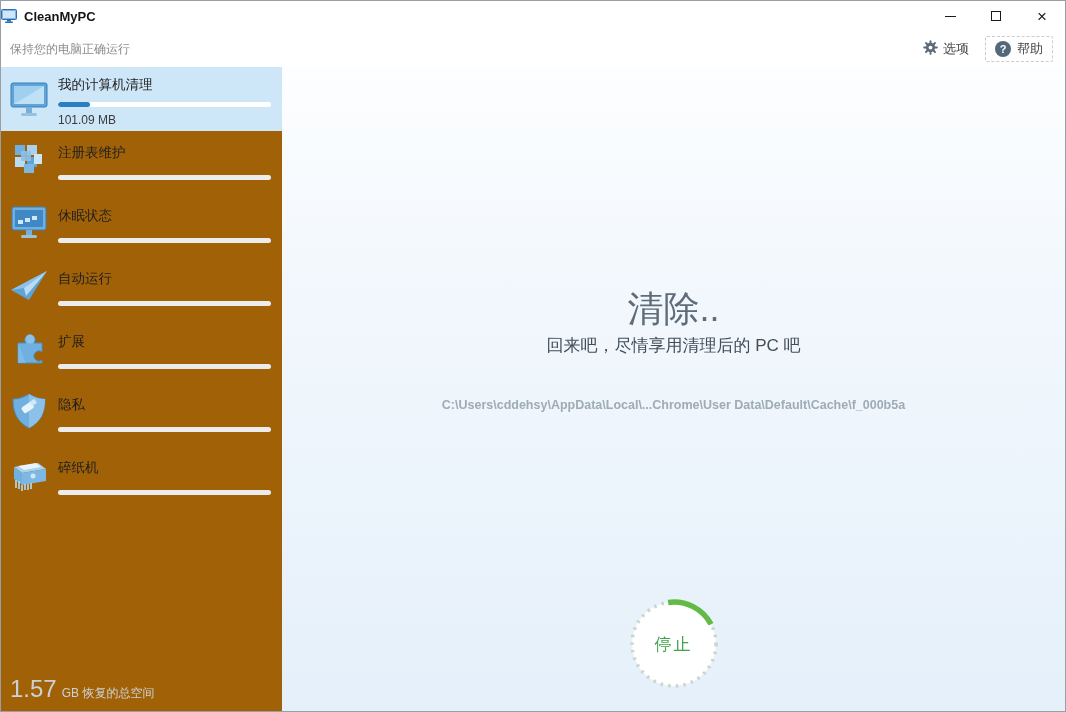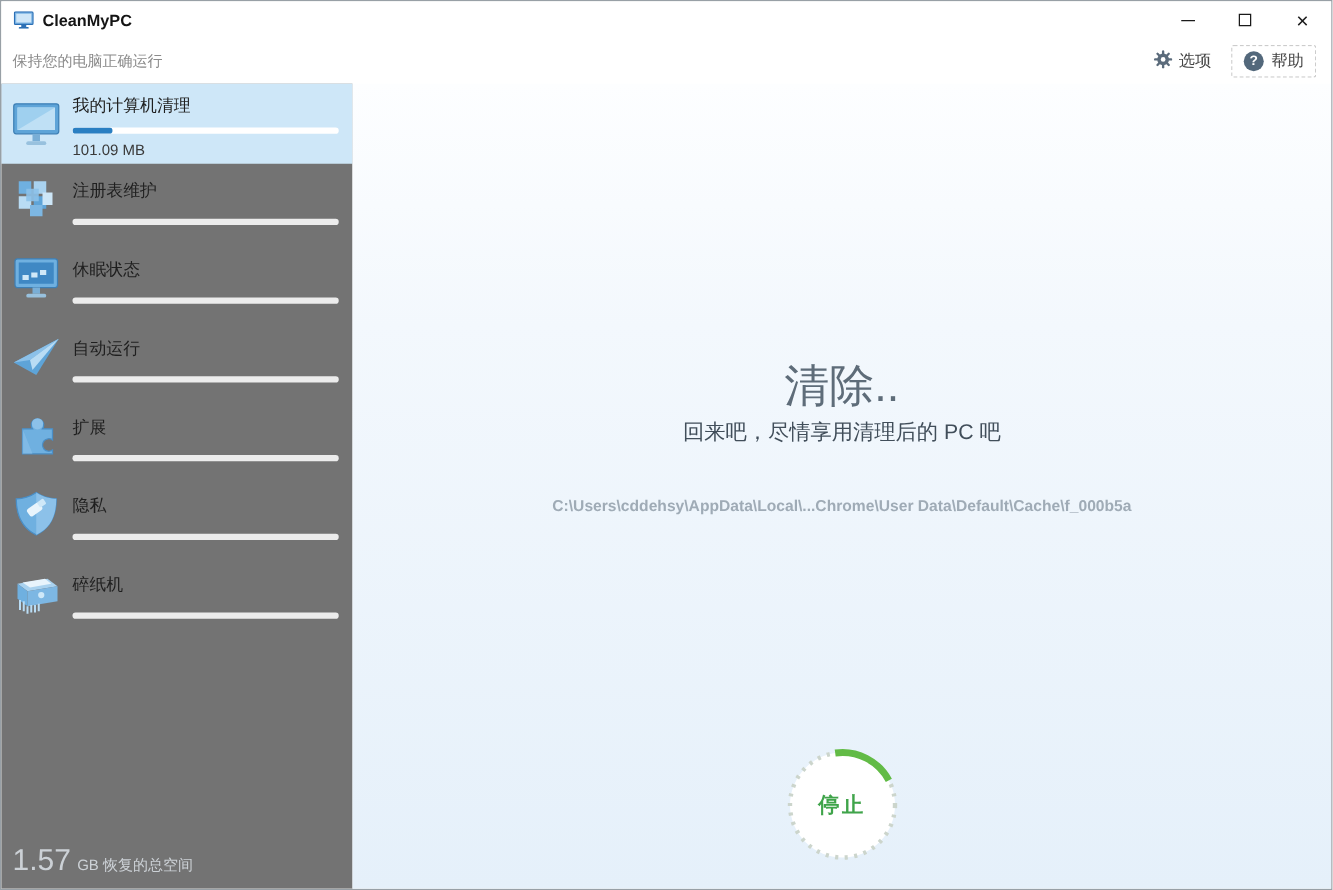--- a/index.html
+++ b/index.html
@@ -1,40 +1,40 @@
 <!DOCTYPE html>
 <html><head>
 <meta charset="utf-8">
 <style>
   * { box-sizing: border-box; margin: 0; padding: 0; }
   html,body { background:#d8d8d8; }
   body { font-family: "Liberation Sans", sans-serif; }
   .window{ width:1066px; height:712px; background:#fff; border:1px solid #98a0a6; position:relative; overflow:hidden; }
 
   
-  .titlebar{ height:30px; display:flex; align-items:center; padding-left:10px; background:#fff; }
+  .titlebar{ height:30px; display:flex; align-items:center; padding-left:0; background:#fff; }
   .app-icon{ width:16px; height:14px; display:inline-flex; }
   .app-title{ font-size:13px; font-weight:bold; color:#151515; margin-left:7px; }
   .win-controls{ margin-left:auto; display:flex; height:100%; }
   .win-btn{ width:46px; height:30px; display:flex; align-items:center; justify-content:center; color:#1a1a1a; cursor:default; }
   .glyph-min{ width:11px; height:1px; background:#1a1a1a; display:block; }
   .glyph-max{ width:10px; height:10px; border:1px solid #1a1a1a; display:block; }
   .glyph-close{ font-size:17px; line-height:1; }
 
   
   .header{ height:36px; display:flex; align-items:center; padding:0 12px 0 9px; background:#fff; }
   .tagline{ font-size:12px; color:#8b8b8b; }
   .header-right{ margin-left:auto; display:flex; align-items:center; gap:16px; }
   .options-btn{ display:flex; align-items:center; gap:5px; font-size:13px; color:#454545; cursor:pointer; }
   .help-btn{ display:flex; align-items:center; gap:6px; font-size:13px; color:#454545; border:1px dashed #cccccc; border-radius:2px; padding:3px 9px; background:#fff; cursor:pointer; }
   .help-circle{ width:16px; height:16px; border-radius:50%; background:#53687b; color:#fff; font-size:11px; font-weight:bold; display:flex; align-items:center; justify-content:center; }
 
   
   .body{ display:flex; height:644px; }
-  .sidebar{ width:281px; background:#737373; position:relative; flex:none; }
+  .sidebar{ width:281px; background:#a16207; position:relative; flex:none; }
   .item{ height:63px; position:relative; padding:13px 11px 0 57px; cursor:pointer; }
   .item.selected{ height:64px; background:#cee7f8; padding-top:9px; }
   .item .icon{ position:absolute; left:7px; top:7px; width:42px; height:42px; }
   .item.selected .icon{ top:11px; }
   .label{ font-size:13.5px; color:#1f1f1f; }
   .track{ height:5px; border-radius:2.5px; background:#ececec; width:213px; margin-top:13px; overflow:hidden; }
   .item.selected .track{ background:#ffffff; margin-top:8px; }
   .fill{ height:5px; border-radius:2.5px; background:#2a7fc2; width:0; }
   .size{ font-size:12px; color:#3a3a3a; margin-top:6px; }
   .badge{ position:absolute; right:11px; top:11px; background:#74c274; color:#fff; font-size:12px; line-height:1; padding:4px 8px 5px; border-radius:9px; }
@@ -42,21 +42,21 @@
   .recovered-value{ font-size:24px; }
   .recovered-label{ font-size:12px; }
 
   
   .main{ flex:1; background:linear-gradient(180deg,#fdfeff 0%,#f3f8fd 30%,#e5f0fa 100%); position:relative; text-align:center; }
   .status-title{ padding-top:218px; font-size:36px; color:#5e6c79; }
   .status-subtitle{ font-size:17px; color:#414e5a; }
   .path{ margin-top:41px; font-size:12.5px; color:#9fabb6;font-weight:bold; }
   .stop-wrap{ position:absolute; left:50%; bottom:19px; transform:translateX(-50%); width:96px; height:96px; cursor:pointer; }
   .stop-wrap svg{ position:absolute; inset:0; }
-  .stop-label{ position:absolute; top:50%; left:50%; transform:translate(-50%,-50%); color:#3fa44a; font-size:17px; letter-spacing:2px; white-space:nowrap;font-weight:bold; }
+  .stop-label{ position:absolute; top:50%; left:50%; transform:translate(-50%,-50%); color:#3fa44a; font-size:17px; letter-spacing:2px; white-space:nowrap; }
 </style>
 </head>
 <body>
 
 <div class="window">
 
   <div class="titlebar">
     <span class="app-icon">
       <svg viewBox="0 0 16 14" width="16" height="14">
         <rect x="0.5" y="0.5" width="15" height="10" rx="1" fill="#7cb4e4" stroke="#2b6fb5"></rect>

